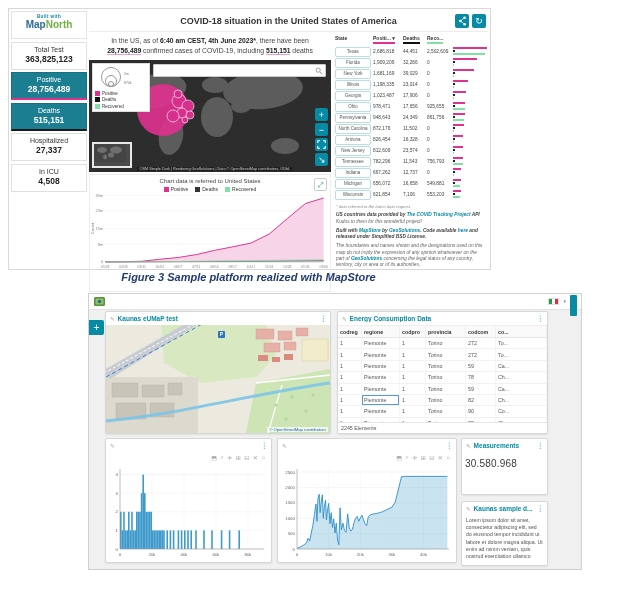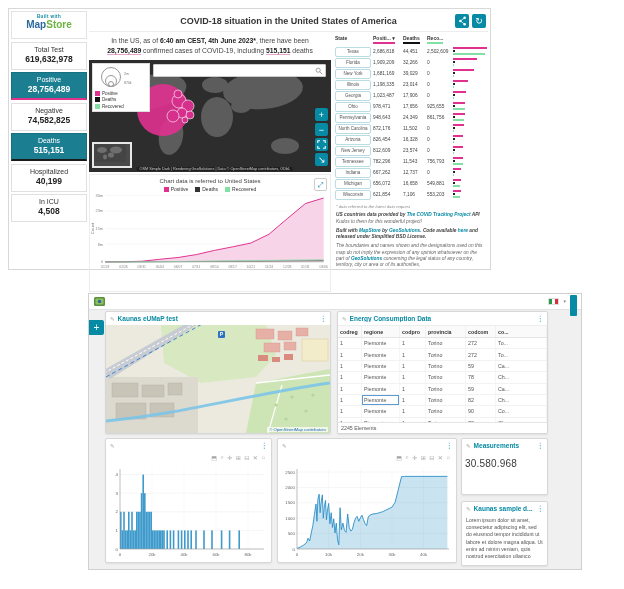--- a/index.html
+++ b/index.html
@@ -116,42 +116,38 @@
 </style>
 </head>
 <body>
 
 <div class="page">
 
   <div id="fig3">
     <div class="sidebar">
       <div class="logo-box">
         <div class="logo-built">Built with</div>
-        <div class="logo-name"><span class="logo-map">Map</span><span class="logo-store">Store</span></div>
+        <div class="logo-name"><span class="logo-map">Map</span><span class="logo-store">North</span></div>
       </div>
       <div id="covid-stats">
           <div class="stat-card">
             <div class="stat-label">Total Test</div>
-            <div class="stat-value">619,632,978</div>
+            <div class="stat-value">363,825,123</div>
           </div>
           <div class="stat-card teal" style="border-bottom: 2.5px solid rgb(224, 49, 143);">
             <div class="stat-label">Positive</div>
             <div class="stat-value">28,756,489</div>
           </div>
-          <div class="stat-card">
-            <div class="stat-label">Negative</div>
-            <div class="stat-value">74,582,825</div>
-          </div>
           <div class="stat-card teal" style="border-bottom: 2.5px solid rgb(26, 26, 26);">
             <div class="stat-label">Deaths</div>
             <div class="stat-value">515,151</div>
           </div>
           <div class="stat-card">
             <div class="stat-label">Hospitalized</div>
-            <div class="stat-value">40,199</div>
+            <div class="stat-value">27,337</div>
           </div>
           <div class="stat-card">
             <div class="stat-label">In ICU</div>
             <div class="stat-value">4,508</div>
           </div>
         </div>
     </div>
 
     <div class="main">
       <div class="cov-header">
@@ -482,20 +478,21 @@
               <p class="small"><span>* data referred to the latest data request</span></p>
               <p><span class="b">US countries data provided by </span><span class="lnk">The COVID Tracking Project</span><span class="b"> API</span><span> Kudos to them for this wonderful project!</span></p>
               <p><span class="b">Built with </span><span class="lnk">MapStore</span><span class="b"> by </span><span class="lnk">GeoSolutions</span><span class="b">. Code available </span><span class="lnk">here</span><span class="b"> and released under Simplified BSD License.</span></p>
               <p><span>The boundaries and names shown and the designations used on this map do not imply the expression of any opinion whatsoever on the part of </span><span class="lnk">GeoSolutions</span><span> concerning the legal status of any country, territory, city or area or of its authorities,</span></p>
             </div>
         </div>
       </div>
     </div>
   </div>
 
+  <div id="cap3" class="caption">Figure 3 Sample platform realized with MapStore</div>
 
   <div id="fig4">
     <div class="topbar">
       <svg class="ms-mini" width="13" height="13" viewBox="0 0 13 13">
         <rect x="1" y="2" width="11" height="9" rx="1.5" fill="#5a8f3d"></rect>
         <rect x="2.5" y="3.5" width="8" height="6" rx="1" fill="#8fc061"></rect>
         <circle cx="6.5" cy="6.5" r="1.8" fill="#2b6a9b"></circle>
       </svg>
       <div class="flag">
         <i style="background:#259b49"></i>

